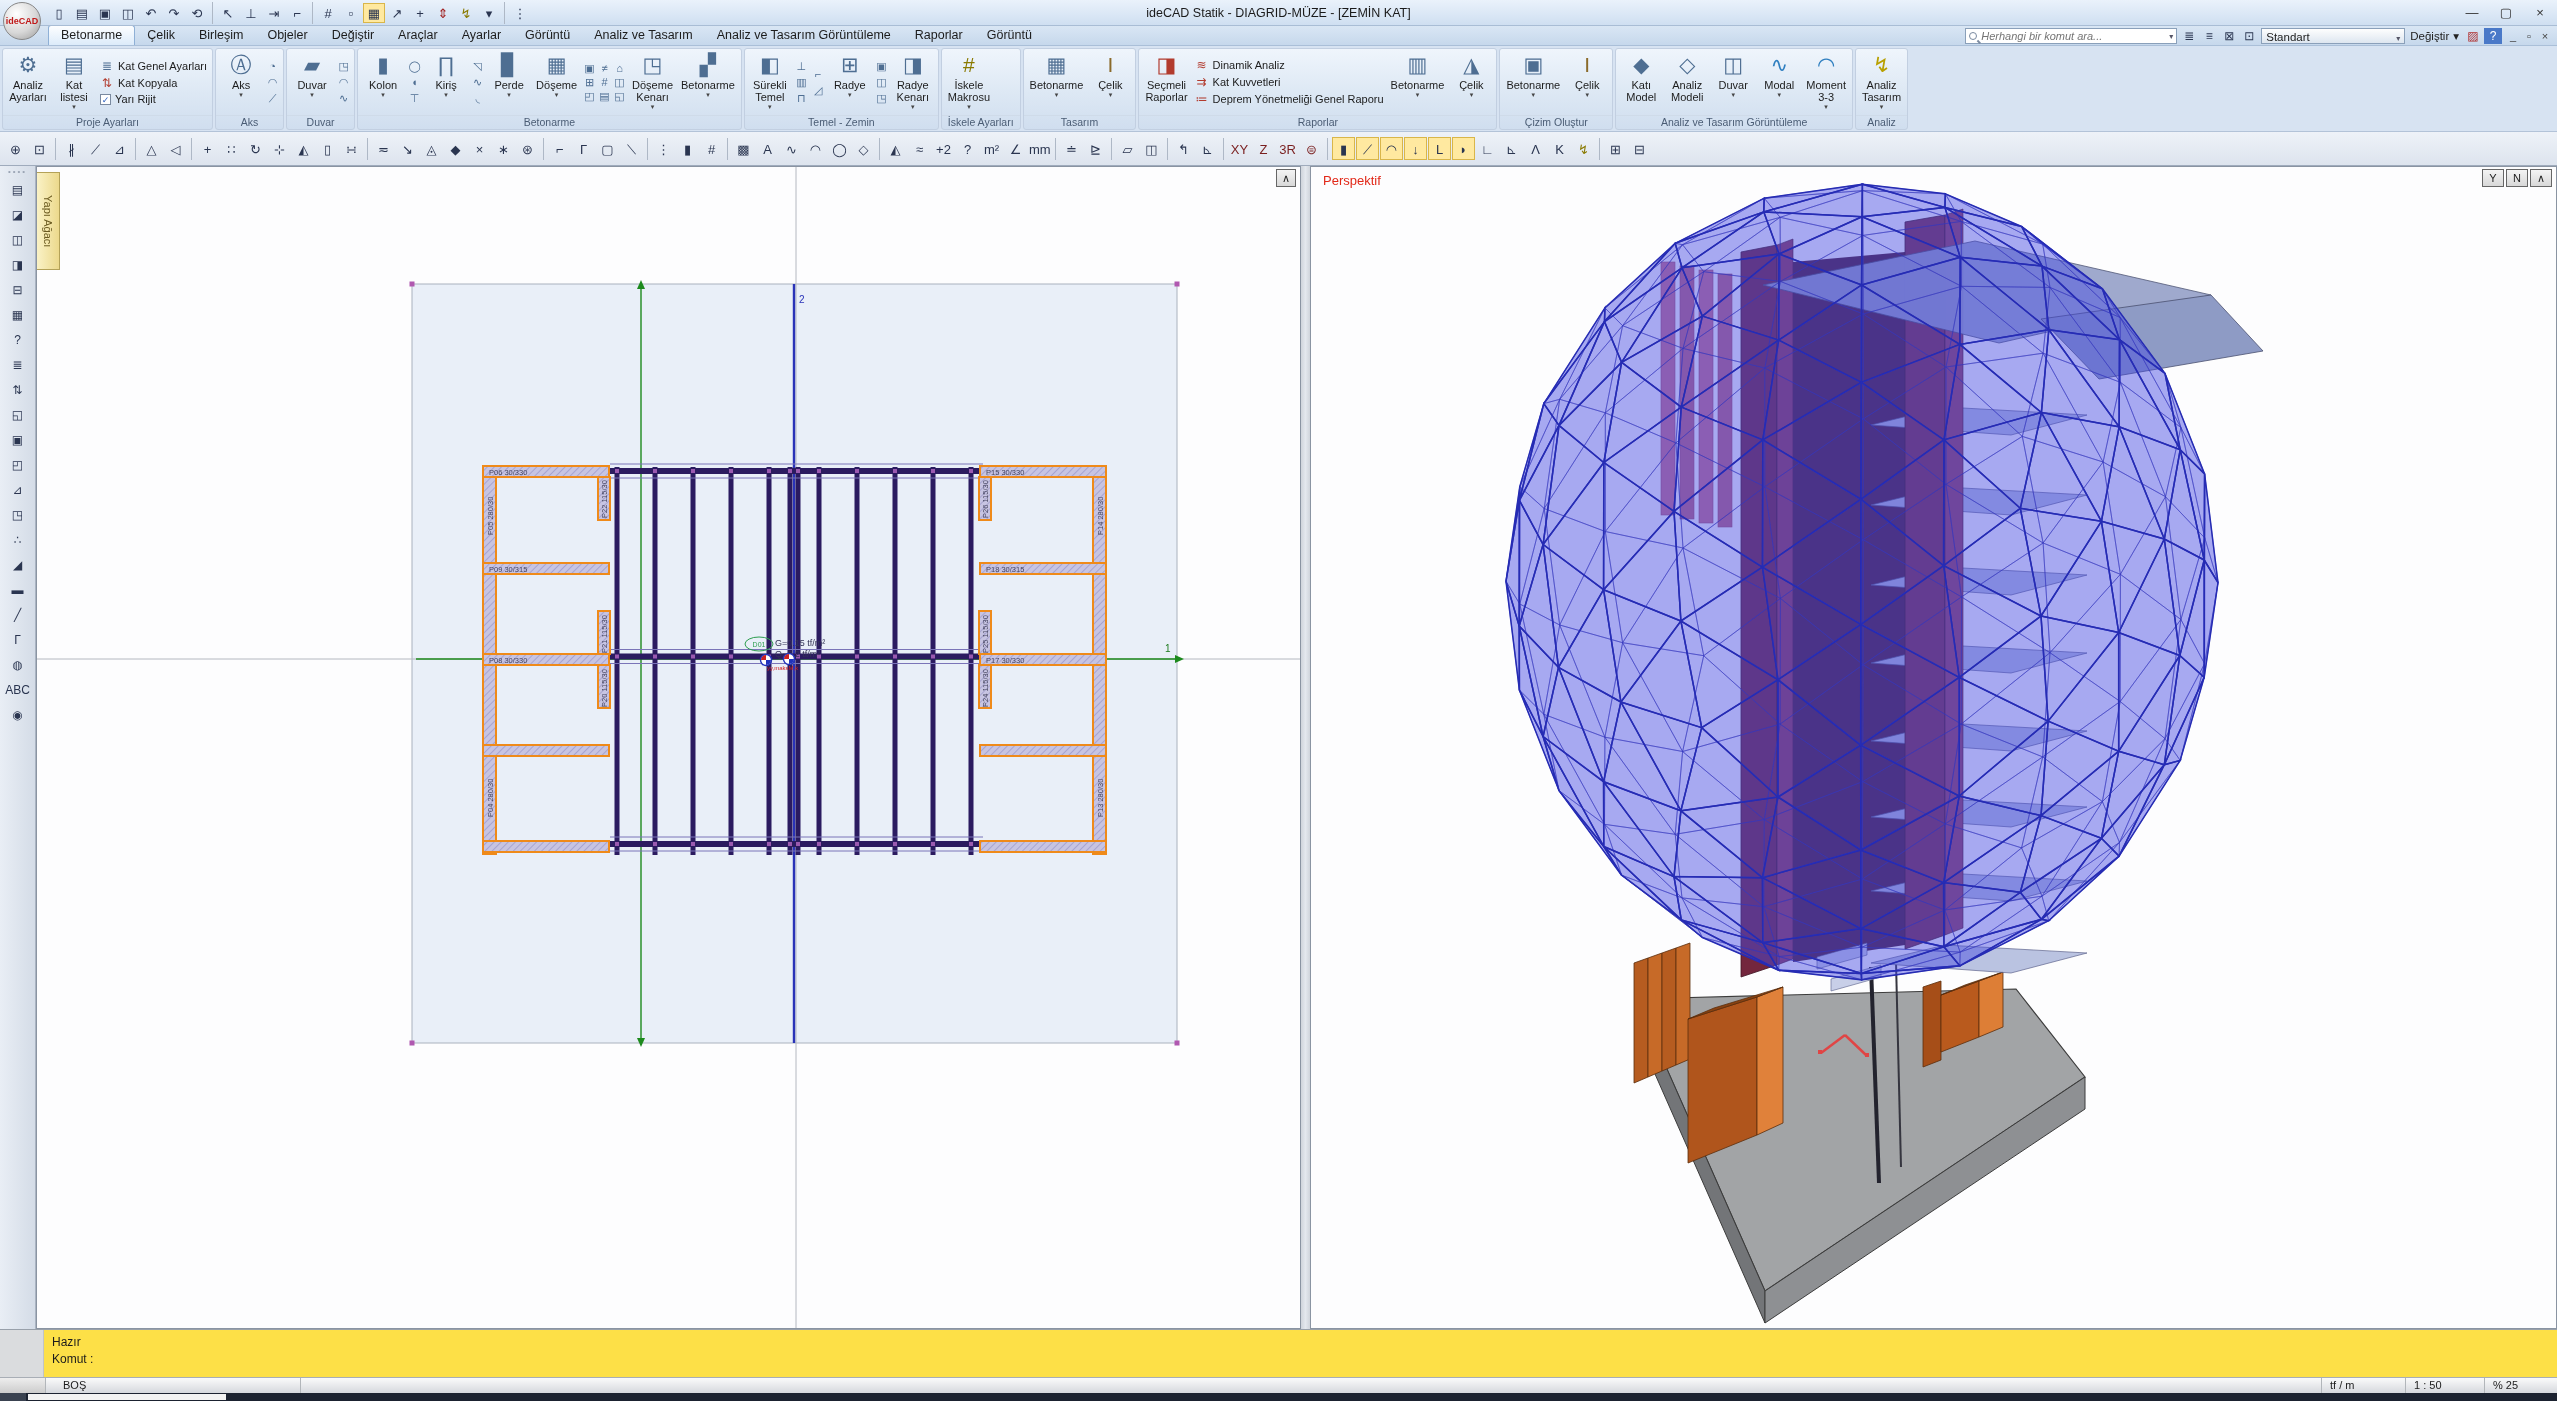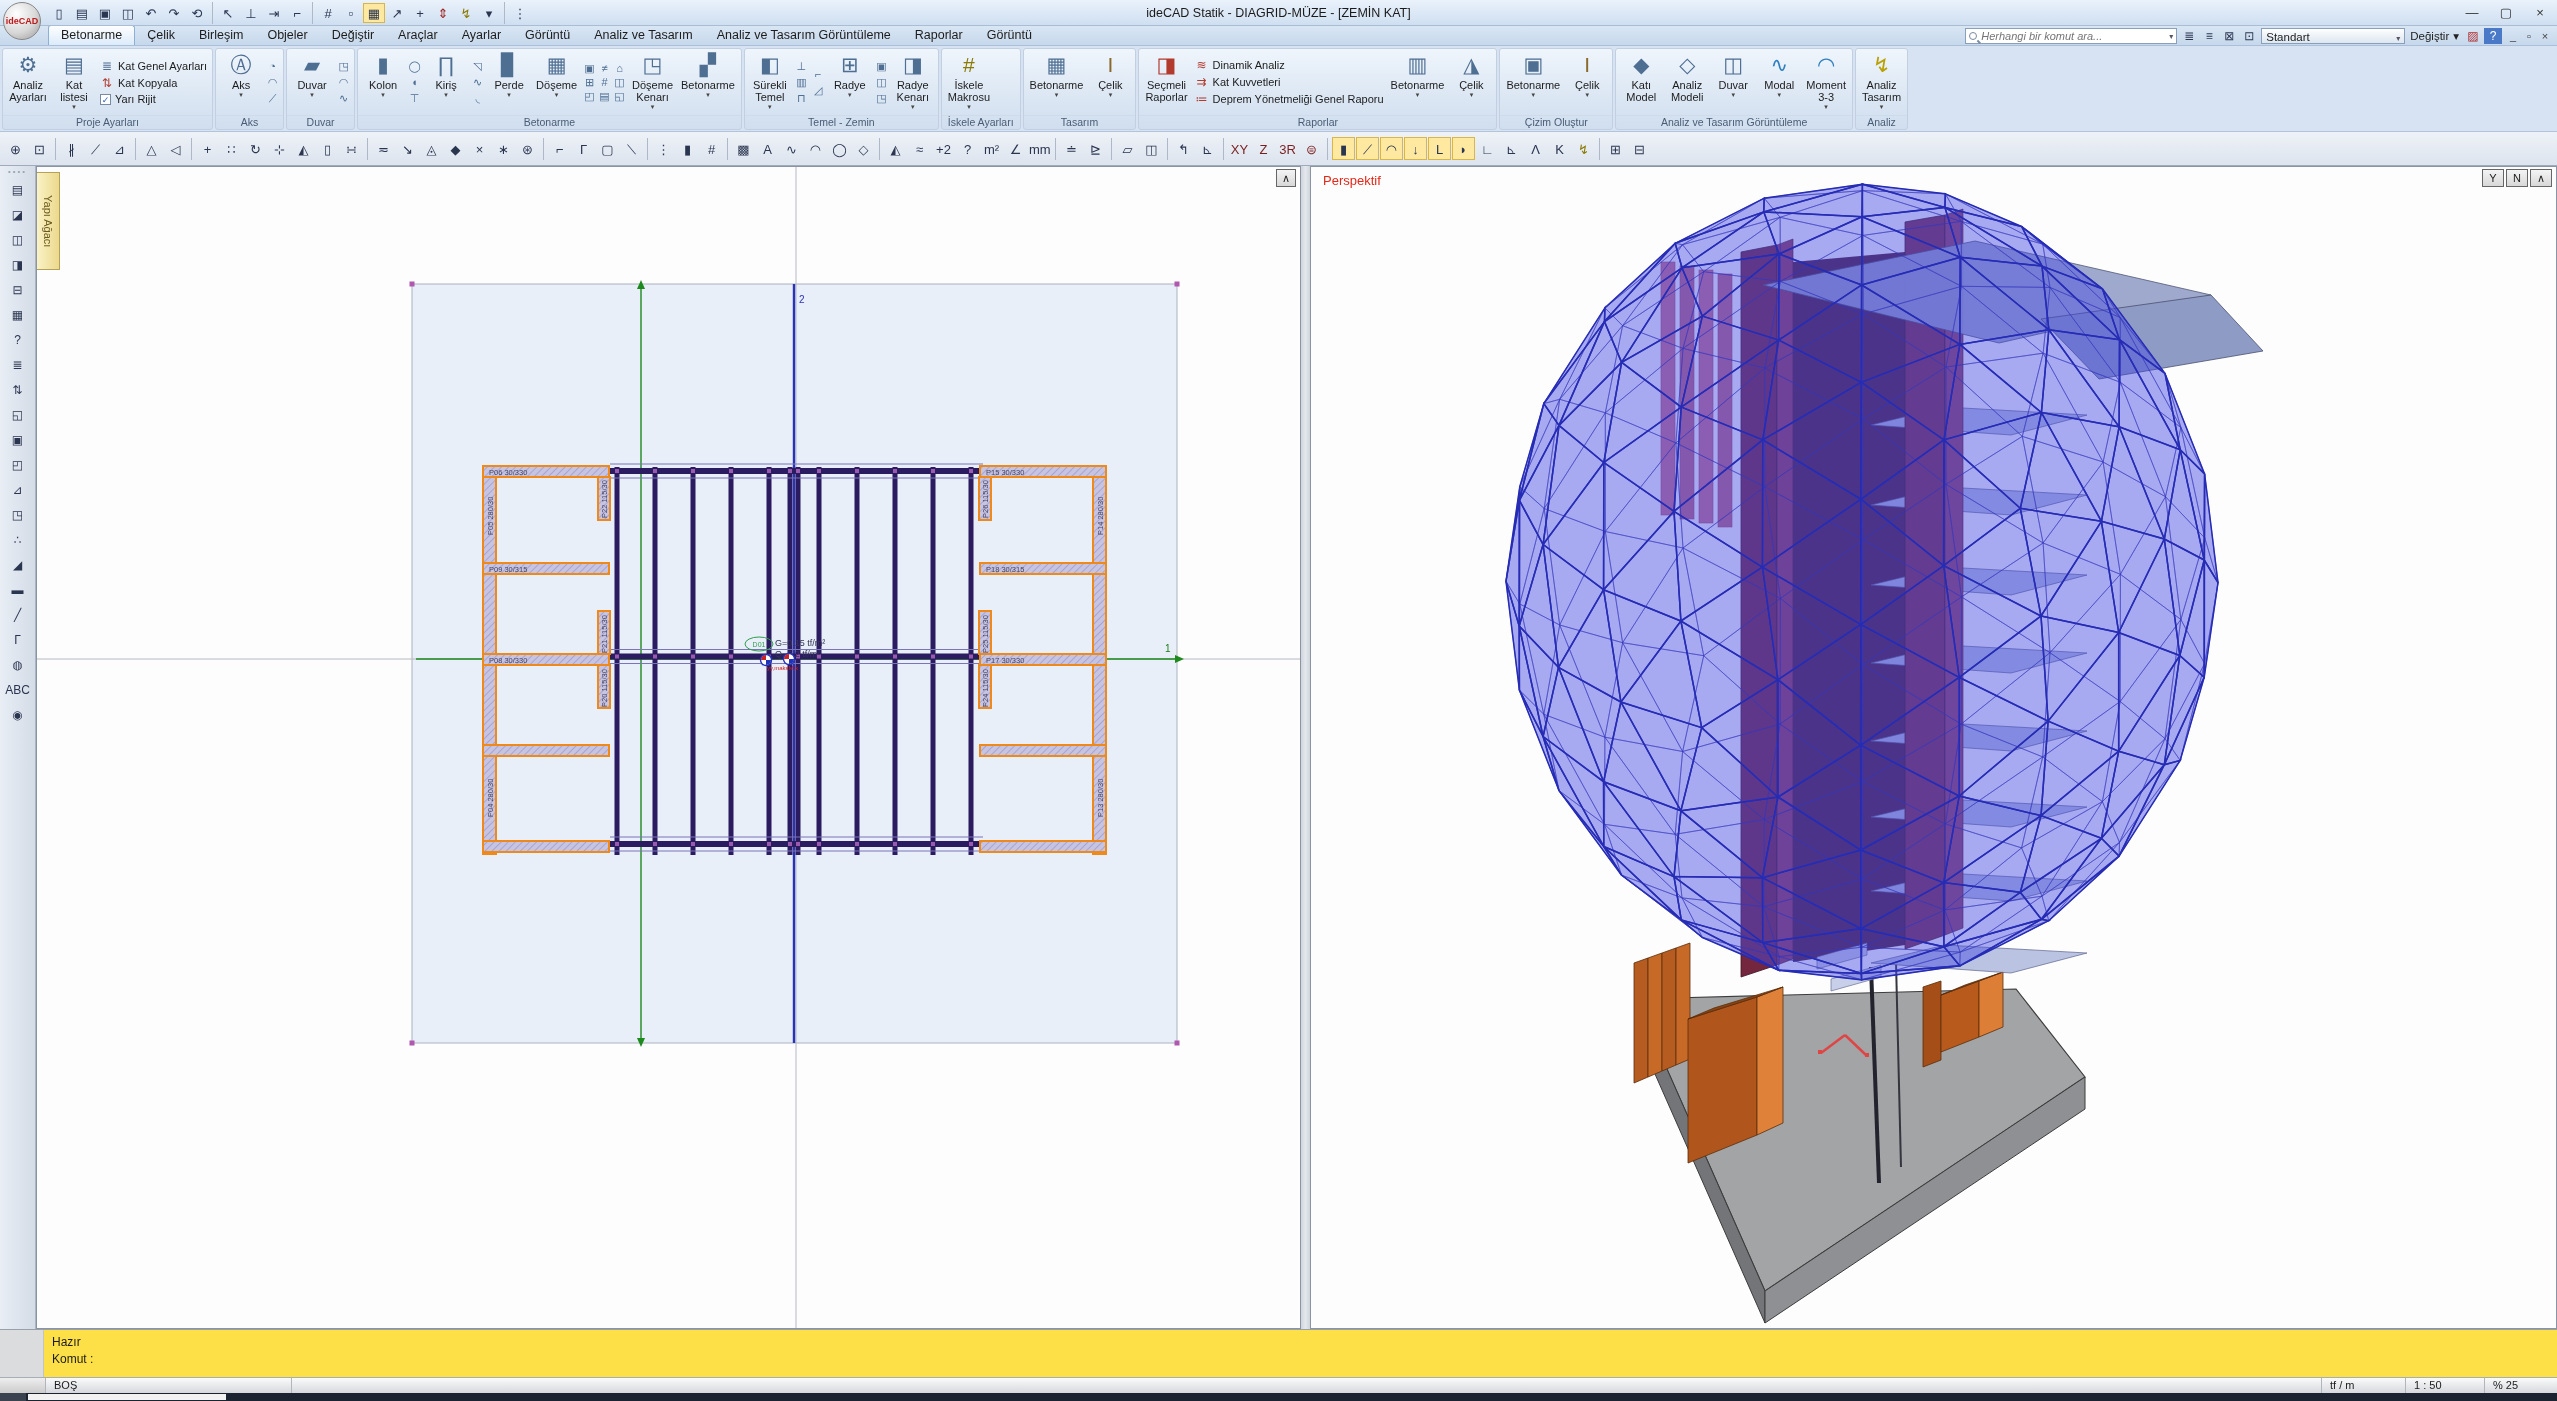--- a/index.html
+++ b/index.html
@@ -92,21 +92,21 @@
   .persp-label { position:absolute; top:6px; left:12px; color:#e22818; font-size:13px; z-index:5; }
 
   
   .cmdarea { height:48px; background:#fde047; border-top:1px solid #98a0aa; position:relative;
     padding:4px 0 0 52px; font-size:12px; color:#1c1c1c; }
   .cmdstrip { position:absolute; left:0; top:0; width:44px; height:100%; background:#dadcde; border-right:1px solid #c2c4c6;}
   .cmdline { line-height:17px; }
   .statusbar { height:16px; background:linear-gradient(#fbfbfb,#d5d8dd); border-top:1px solid #a8aeb6;
     display:flex; align-items:stretch; font-size:11px; color:#1c1c1c; }
   .sb-first { width:46px; border-right:1px solid #b2b6ba; background:linear-gradient(#eee,#ccc);}
-  .sb-bos { width:246px; border-right:1px solid #b2b6ba; line-height:15px; padding-left:8px; }
+  .sb-bos { width:246px; border-right:1px solid #b2b6ba; line-height:15px; padding-left:8px;margin-left:9px; }
   .sb-spacer { flex:1; }
   .sb-cell { border-left:1px solid #b2b6ba; line-height:15px; padding-left:8px; }
   .sb-cell.c1 { width:84px; } .sb-cell.c2 { width:79px; } .sb-cell.c3 { width:73px; }
   .bottomstrip { height:8px; background:#1b2230; position:relative; }
   .bottomstrip .edge { position:absolute; left:0; top:0; width:26px; height:8px; background:#3a4250; }
   .bottomstrip .thumb { position:absolute; left:28px; top:1px; width:198px; height:6px; background:#f2f2f2; }
 </style>
 </head>
 <body>
 

